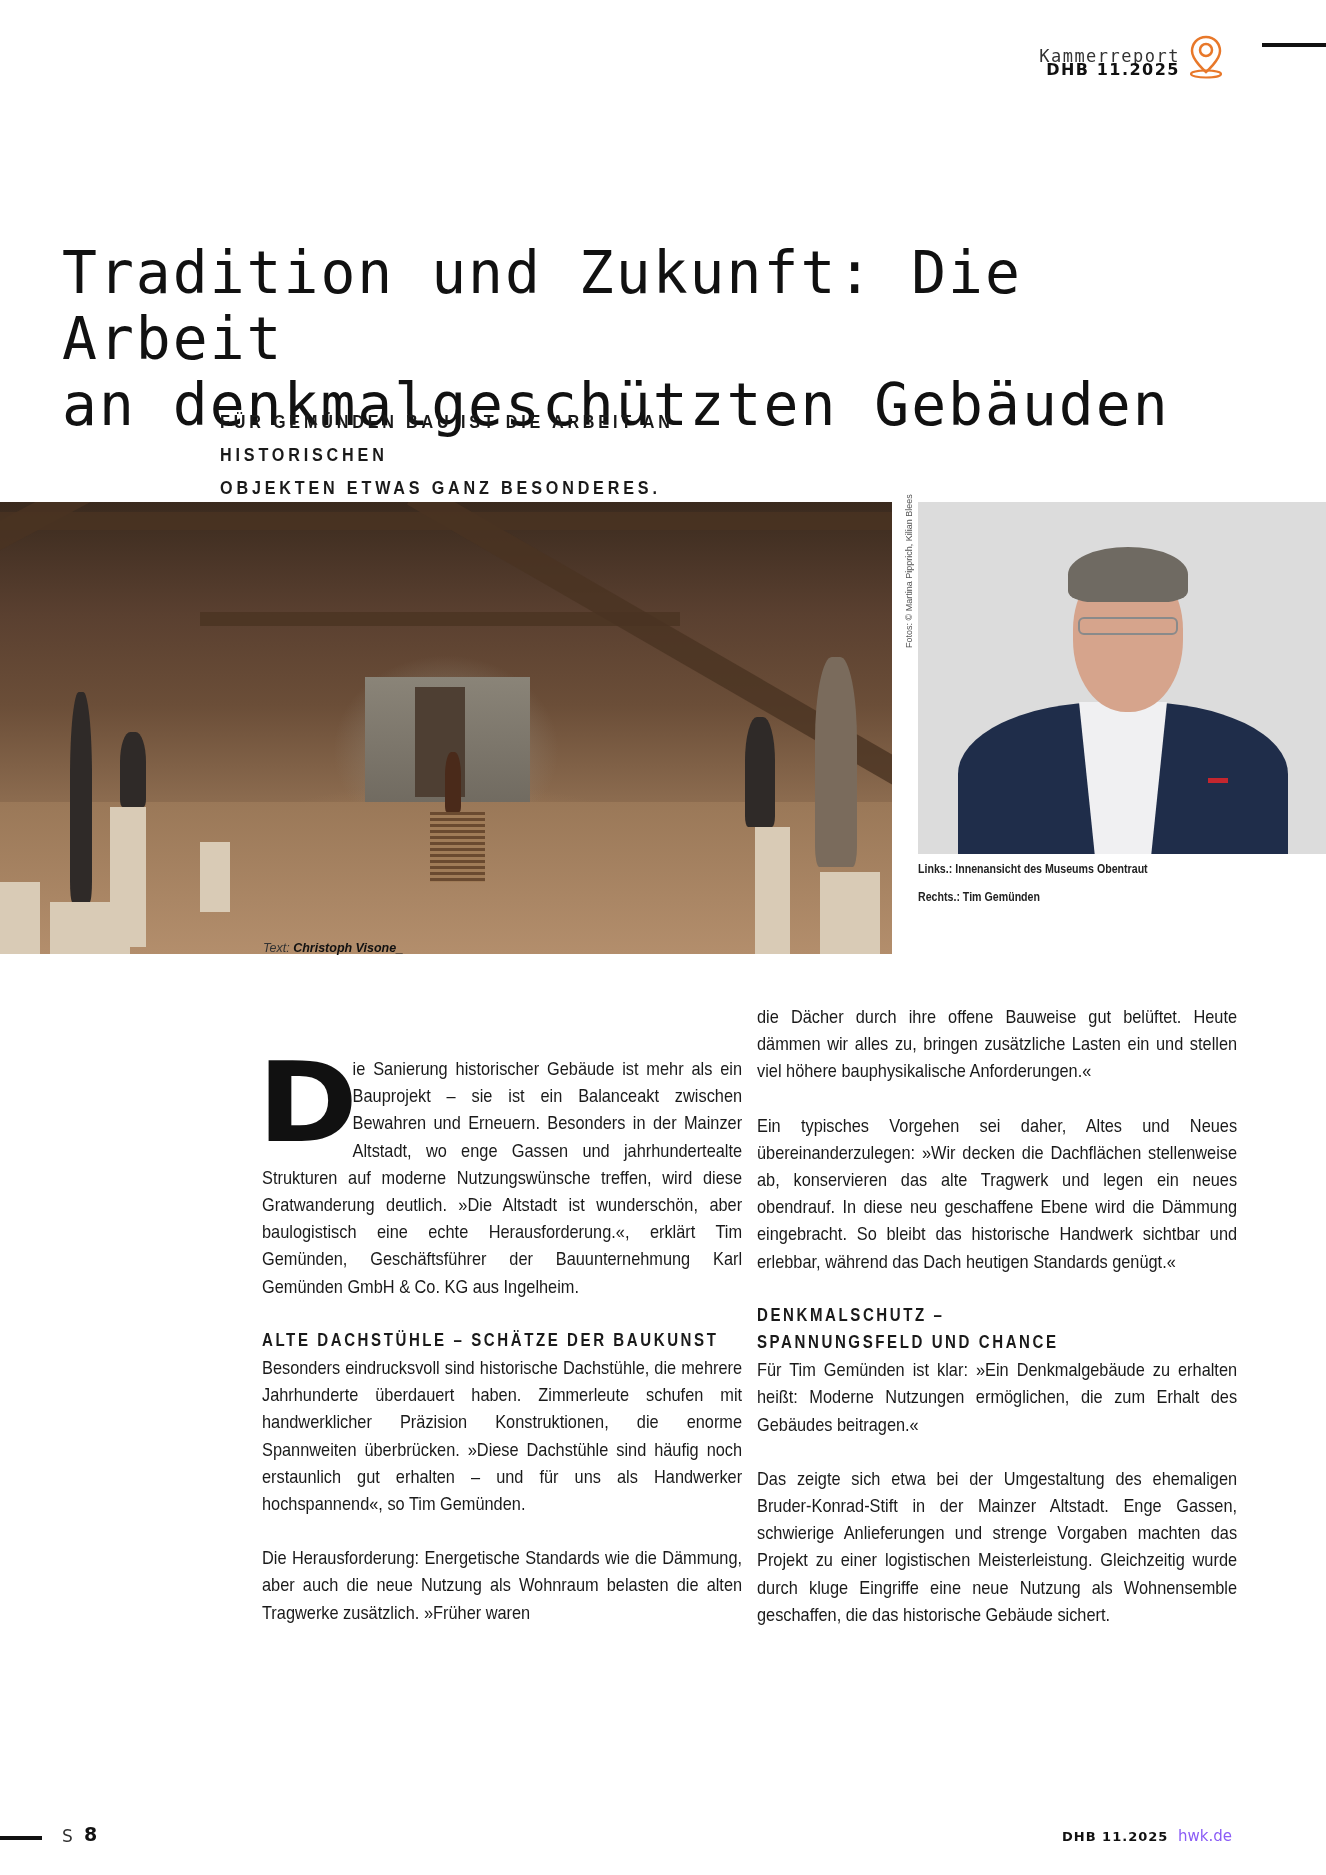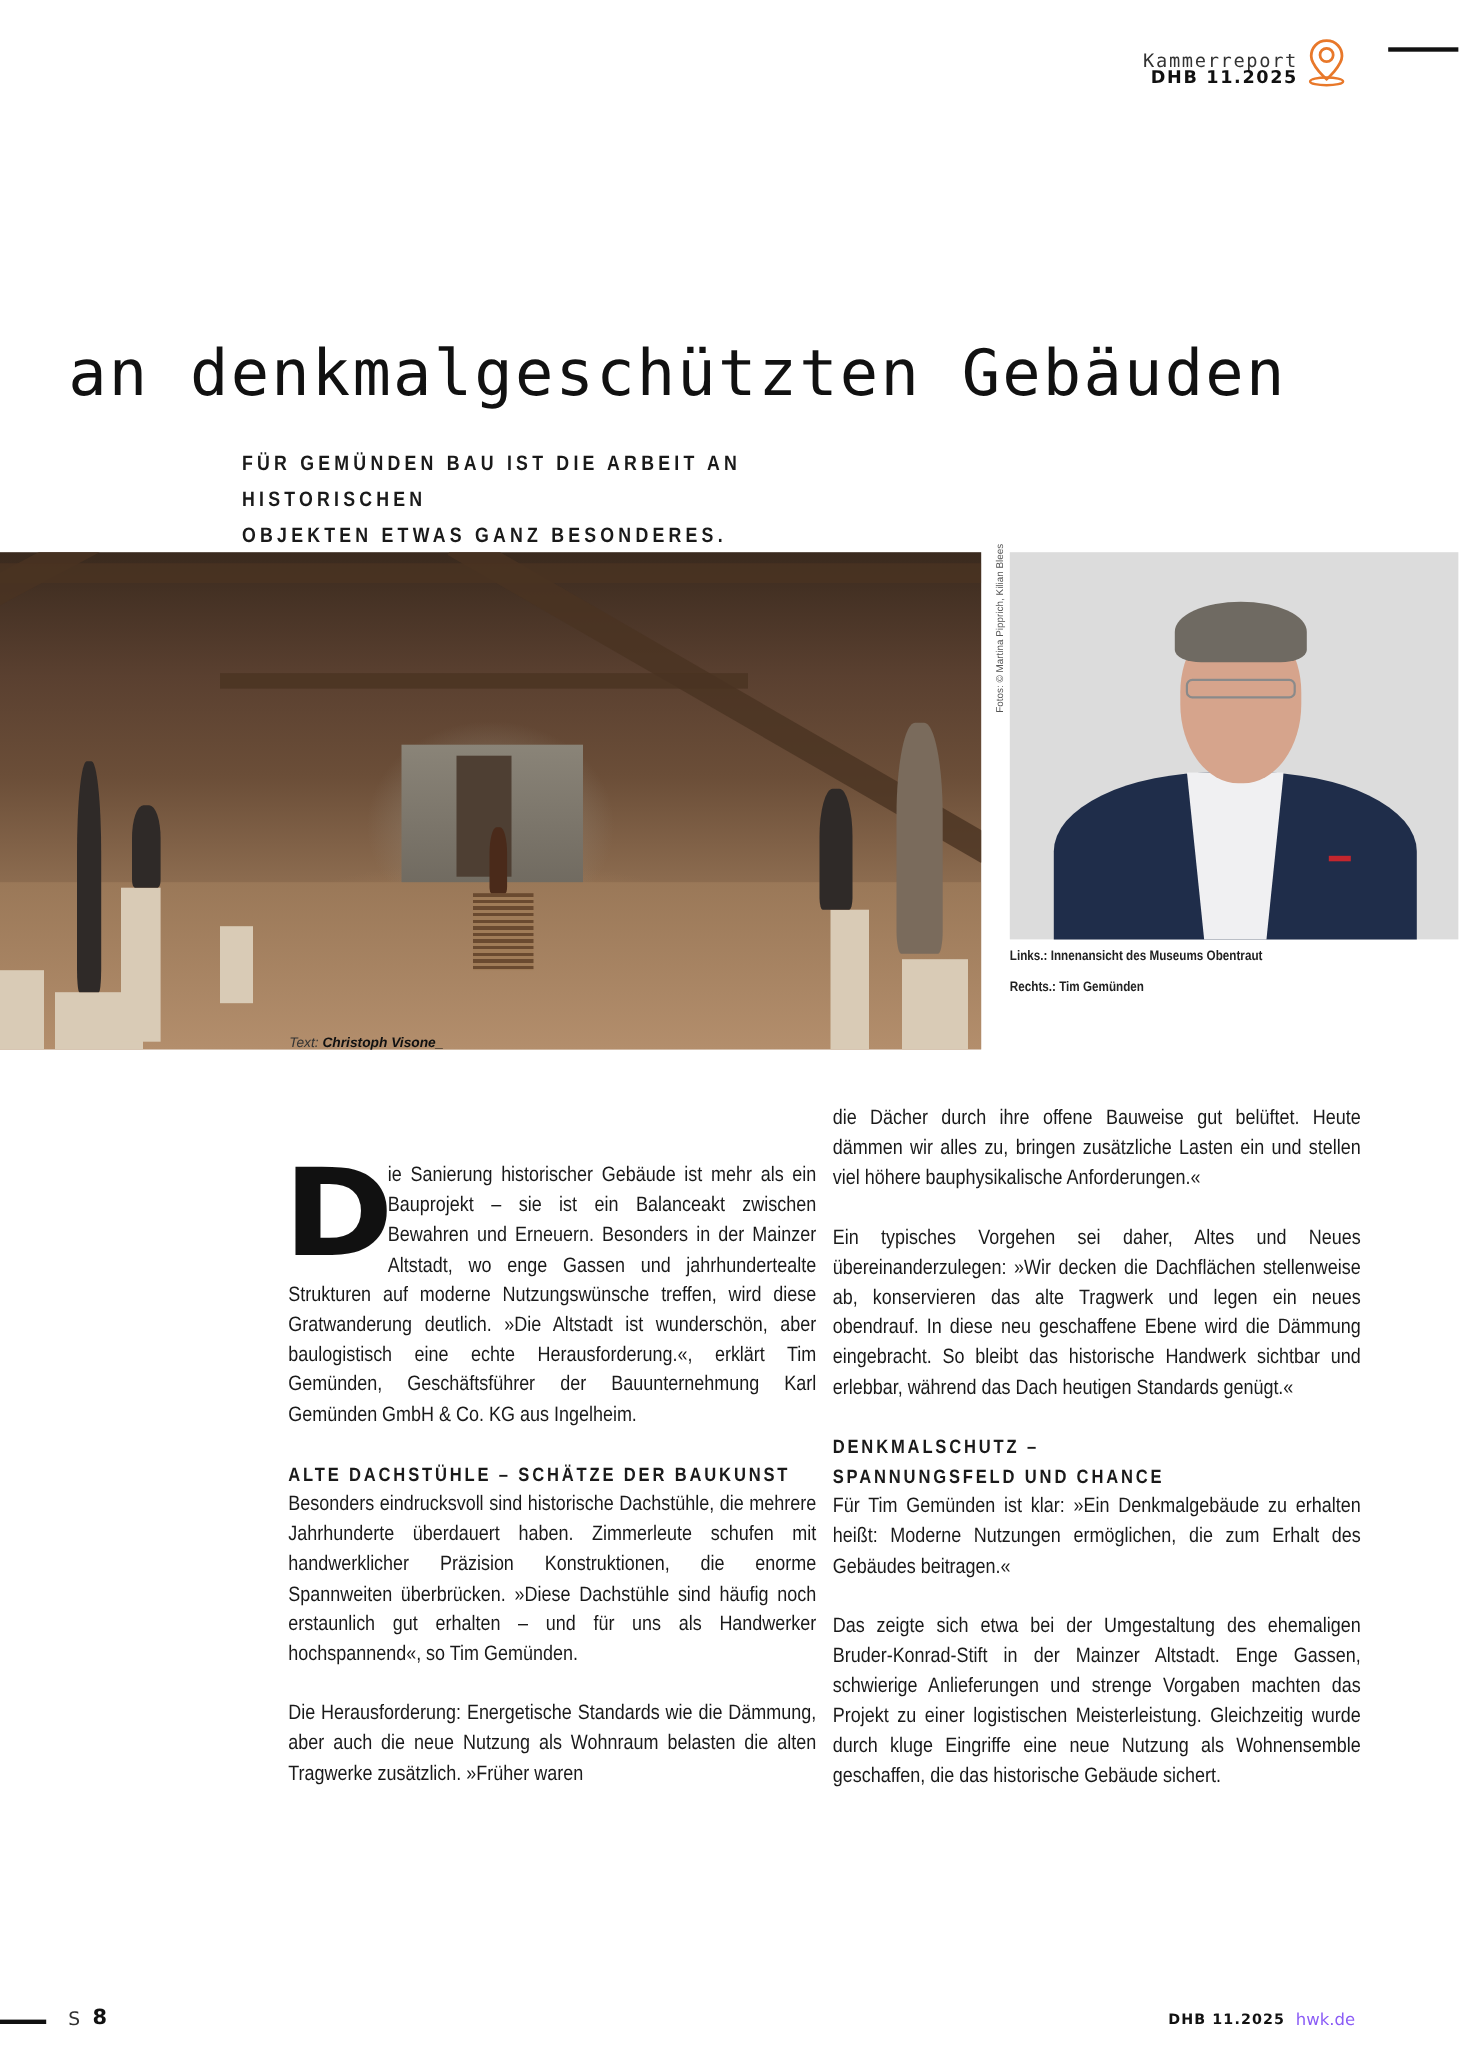--- a/index.html
+++ b/index.html
@@ -65,21 +65,21 @@
   <span class="dhb-top">DHB 11.2025</span>
   <svg class="pin-icon" viewBox="0 0 36 46">
     <path d="M18 3 C9 3 4 10 4 17 C4 26 18 38 18 38 C18 38 32 26 32 17 C32 10 27 3 18 3 Z" fill="none" stroke="#e8782a" stroke-width="2.5"></path>
     <circle cx="18" cy="16" r="6" fill="none" stroke="#e8782a" stroke-width="2.5"></circle>
     <ellipse cx="18" cy="40" rx="15" ry="3.5" fill="none" stroke="#e8782a" stroke-width="2.2"></ellipse>
   </svg>
   <div class="top-line"></div>
 </div>
 
 <h1 class="title">
-  <br>
+  <span>Tradition und Zukunft: Die Arbeit</span><br>
   <span>an denkmalgeschützten Gebäuden</span>
 </h1>
 
 <div class="subtitle">
   <span>FÜR GEMÜNDEN BAU IST DIE ARBEIT AN HISTORISCHEN</span><br>
   <span>OBJEKTEN ETWAS GANZ BESONDERES.</span>
 </div>
 
 <div class="photo-museum">
   <div class="beam" style="left:-40px;top:40px;width:520px;height:26px;transform:rotate(-28deg);transform-origin:left top;"></div>

